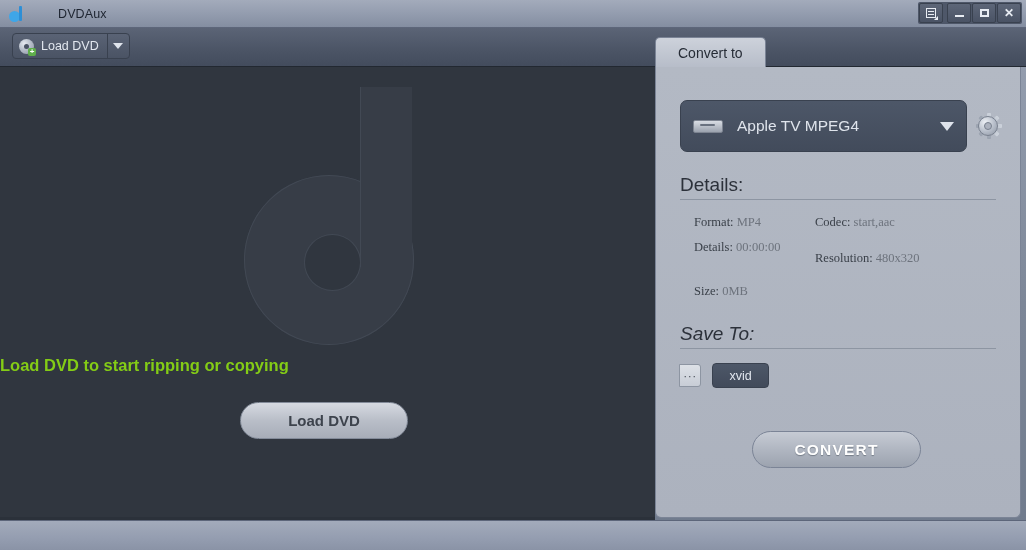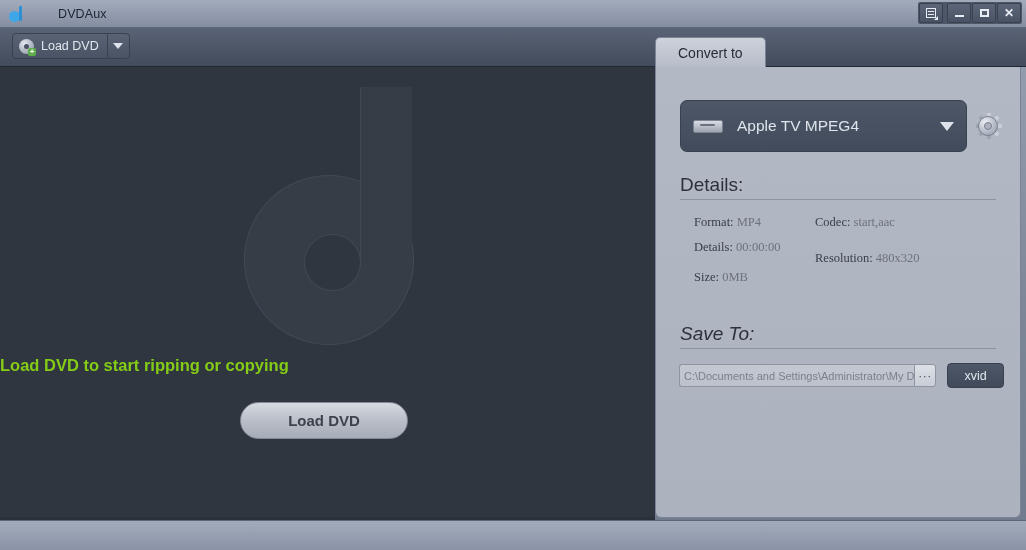--- a/index.html
+++ b/index.html
@@ -562,31 +562,31 @@
       <span class="detail-val">start,aac</span>
     </div>
     <div class="detail-item" style="left:38px; top:173px;">
       <span class="detail-key">Details:</span>
       <span class="detail-val">00:00:00</span>
     </div>
     <div class="detail-item" style="left:159px; top:184px;">
       <span class="detail-key">Resolution:</span>
       <span class="detail-val">480x320</span>
     </div>
-    <div class="detail-item" style="left:38px; top:203px;">
+    <div class="detail-item" style="left:38px; top:217px;">
       <span class="detail-key">Size:</span>
       <span class="detail-val">0MB</span>
     </div>
 
     <div class="section-label" style="left:24px; top:256px;font-style:italic;">Save To:</div>
     <div class="divider" style="left:24px; top:281px; width:316px;"></div>
 
     <div class="path-row" style="left:23px; top:296px;">
-      <div class="path-input">C:\Documents and Settings\Administrator\My D</div>
       <div class="browse-btn">···</div>
       <div class="open-btn">xvid</div>
     </div>
 
+    <div class="convert-btn">CONVERT</div>
   </div>
 
   <div class="statusbar"></div>
 
 </div>
 
 </body></html>

